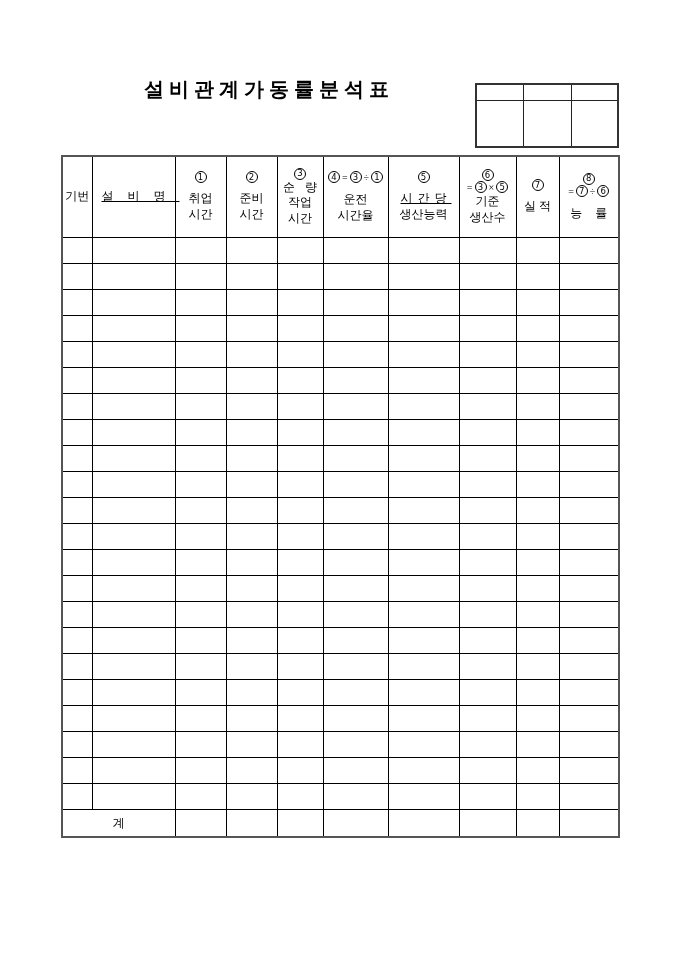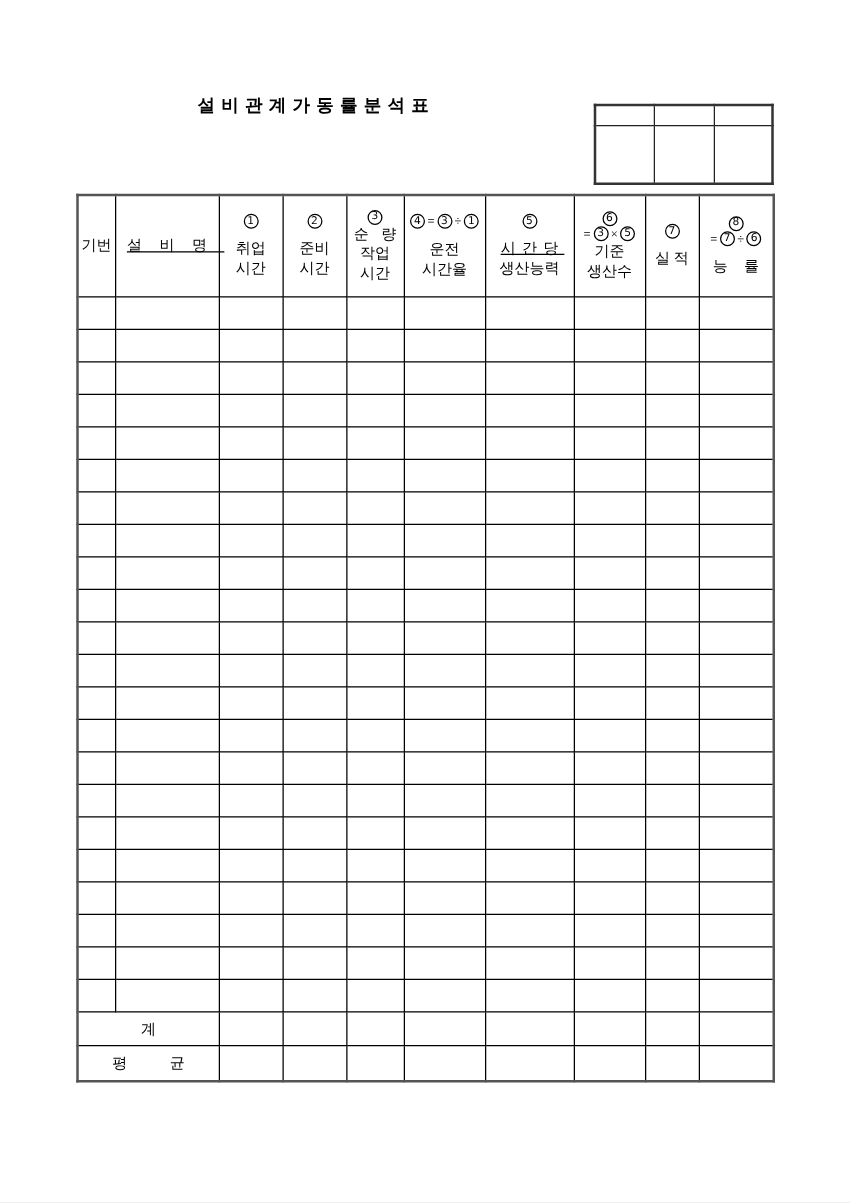--- a/index.html
+++ b/index.html
@@ -2,22 +2,22 @@
 <html><head>
 <meta charset="utf-8">
 <style>
   html,body{margin:0;padding:0;background:#e8e8e8;}
   .page{
     position:relative;width:680px;height:962px;background:#ffffff;
     font-family:"Liberation Serif","DejaVu Serif",serif;color:#000;
     margin:0 auto;overflow:hidden;
   }
   .title{
-    position:absolute;left:158px;top:76px;
-    font-size:14px;font-weight:700;letter-spacing:5px;white-space:nowrap;
+    position:absolute;left:144px;top:76px;
+    font-size:20px;font-weight:700;letter-spacing:5px;white-space:nowrap;
   }
   
   .corner{
     position:absolute;left:475px;top:83px;
     border-collapse:collapse;table-layout:fixed;border:2px solid #333;
   }
   .corner td{border:1px solid #222;padding:0;}
   .corner tr.r1 td{height:15px;}
   .corner tr.r2 td{height:45px;}
 
@@ -496,27 +496,16 @@
         <td colspan="2" class="flabel"><span>계</span></td>
         <td></td>
         <td></td>
         <td></td>
         <td></td>
         <td></td>
         <td></td>
         <td></td>
         <td></td>
       </tr>
-      <tr class="frow-avg">
-        <td colspan="2" class="flabel"><span class="ls-xxl">평균</span></td>
-        <td></td>
-        <td></td>
-        <td></td>
-        <td></td>
-        <td></td>
-        <td></td>
-        <td></td>
-        <td></td>
-      </tr>
     </tbody>
   </table>
 
 </div>
 
 </body></html>

